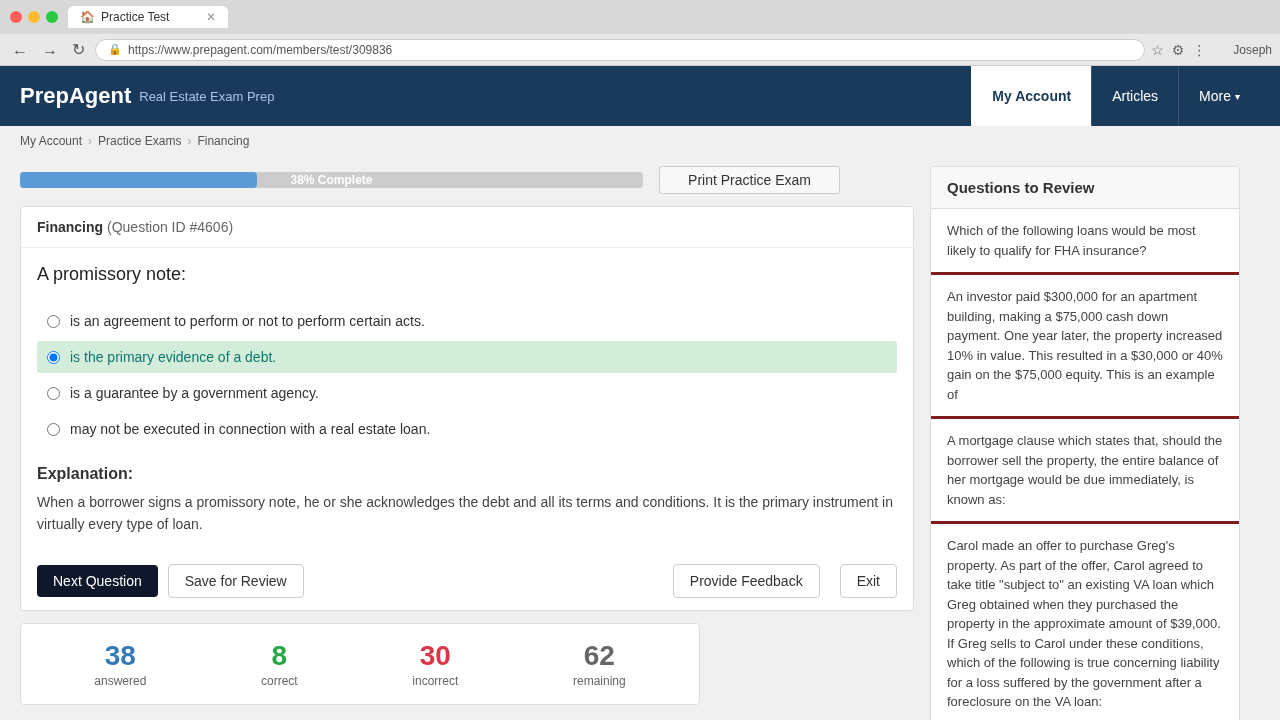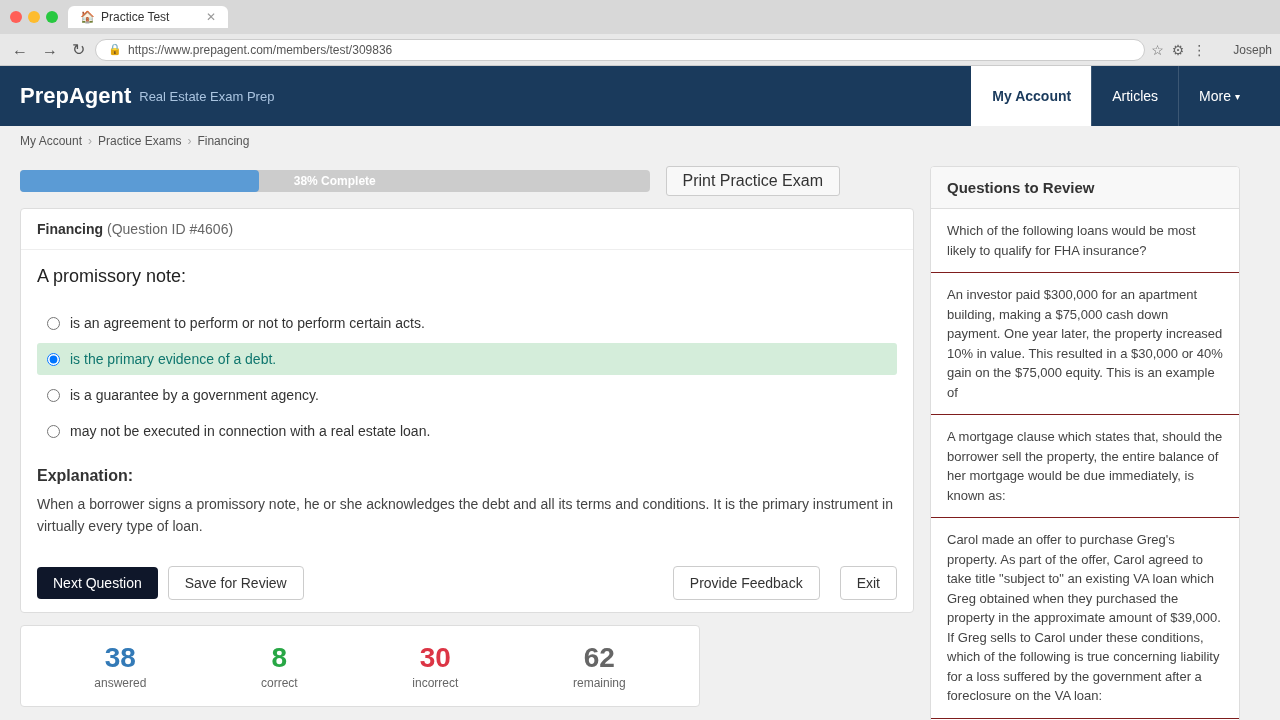--- a/index.html
+++ b/index.html
@@ -148,21 +148,21 @@
     }
 
     
     .progress-container {
       margin-bottom: 12px;
       max-width: 680px;
     }
     .progress-bar-track {
       background: #ccc;
       border-radius: 4px;
-      height: 22px;
+      height: 16px;
       position: relative;
       width: 100%;
     }
     .progress-bar-fill {
       background: #5b9bd5;
       height: 100%;
       border-radius: 4px;
       display: flex;
       align-items: center;
       justify-content: center;
@@ -173,22 +173,22 @@
       font-weight: bold;
       position: absolute;
       left: 50%;
       top: 50%;
       transform: translate(-50%, -50%);
       white-space: nowrap;
     }
     .print-btn {
       border: 1px solid #ccc;
       background: #f8f8f8;
-      padding: 5px 16px;
-      font-size: 16px;
+      padding: 5px 28px;
+      font-size: 14px;
       cursor: pointer;
       border-radius: 3px;
       color: #333;
     }
 
     
     .question-card {
       background: #fff;
       border: 1px solid #ddd;
       border-radius: 4px;
@@ -326,21 +326,21 @@
     .review-panel-header {
       background: #f8f8f8;
       border-bottom: 1px solid #ddd;
       padding: 12px 16px;
       font-size: 15px;
       font-weight: bold;
       color: #333;
     }
     .review-question {
       padding: 12px 16px;
-      border-bottom: 1px solid #7f1d1d;
+      border-bottom: 3px solid #7f1d1d;
       font-size: 13px;
       color: #444;
       line-height: 1.5;
       cursor: pointer;
     }
     .review-question:last-child { border-bottom: none; }
   </style>
 </head>
 <body>
 

